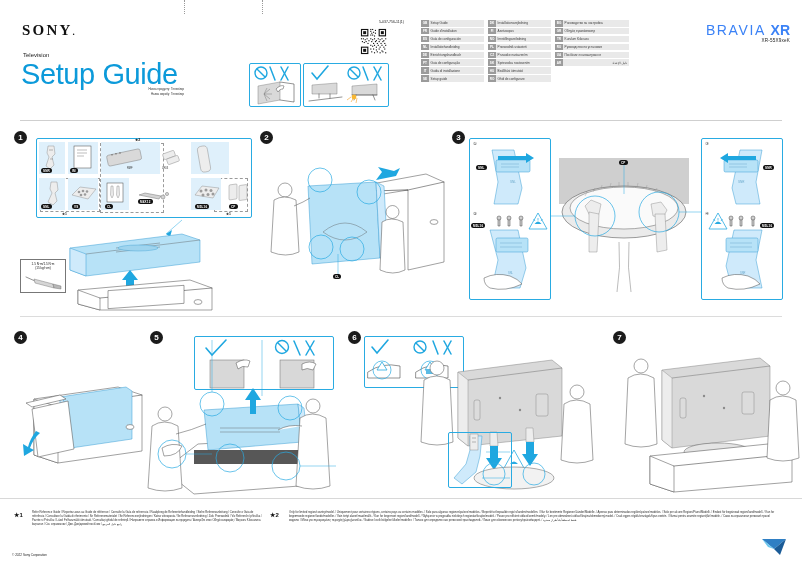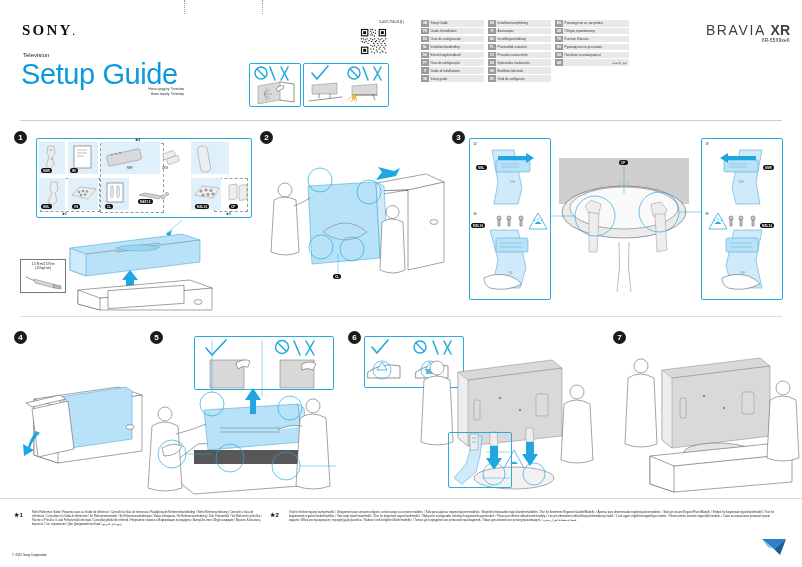--- a/index.html
+++ b/index.html
@@ -13,21 +13,21 @@
   .cropmark{position:absolute;border-left:1px dotted #9a9a9a;height:14px;top:0;}
 
   
   .sony-logo{position:absolute;left:22px;top:22px;font-family:"Liberation Serif",serif;font-weight:bold;font-size:15px;letter-spacing:2.2px;color:#111;}
   .sony-logo .dot{font-size:9px;}
   .television{position:absolute;left:23px;top:52px;font-size:6px;color:#222;}
   .setup-guide{position:absolute;left:21px;top:58px;font-size:29px;color:#0c9ada;letter-spacing:-0.4px;font-weight:400;}
   .subcyr{position:absolute;left:106px;top:87px;font-size:2.9px;line-height:1.55;color:#333;text-align:right;width:78px;}
   .qr{position:absolute;right:14px;top:29px;width:27px;height:27px;}
 
-  .bravia{position:absolute;right:12px;top:22px;font-size:14px;letter-spacing:1.6px;color:#404040;font-weight:400;}
+  .bravia{position:absolute;right:12px;top:22px;font-size:14px;letter-spacing:1.6px;color:#3b82f6;font-weight:400;}
   .bravia b{font-weight:bold;letter-spacing:0px;}
   .model{position:absolute;right:12px;top:38px;font-size:4.6px;color:#222;letter-spacing:.2px;}
 
   .hrule{position:absolute;left:20px;top:120px;width:762px;height:1px;background:#cfcfcf;}
 
   
   .langtable{position:absolute;top:20px;display:flex;gap:0px;}
   .langcol{display:flex;flex-direction:column;gap:1.3px;width:63px;}
   .langrow{display:flex;align-items:center;height:6.6px;background:#e9e9e9;}
   .langcode{background:#9b9b9b;color:#fff;font-size:3.1px;font-weight:bold;width:8px;height:6.6px;display:flex;align-items:center;justify-content:center;flex:none;}

